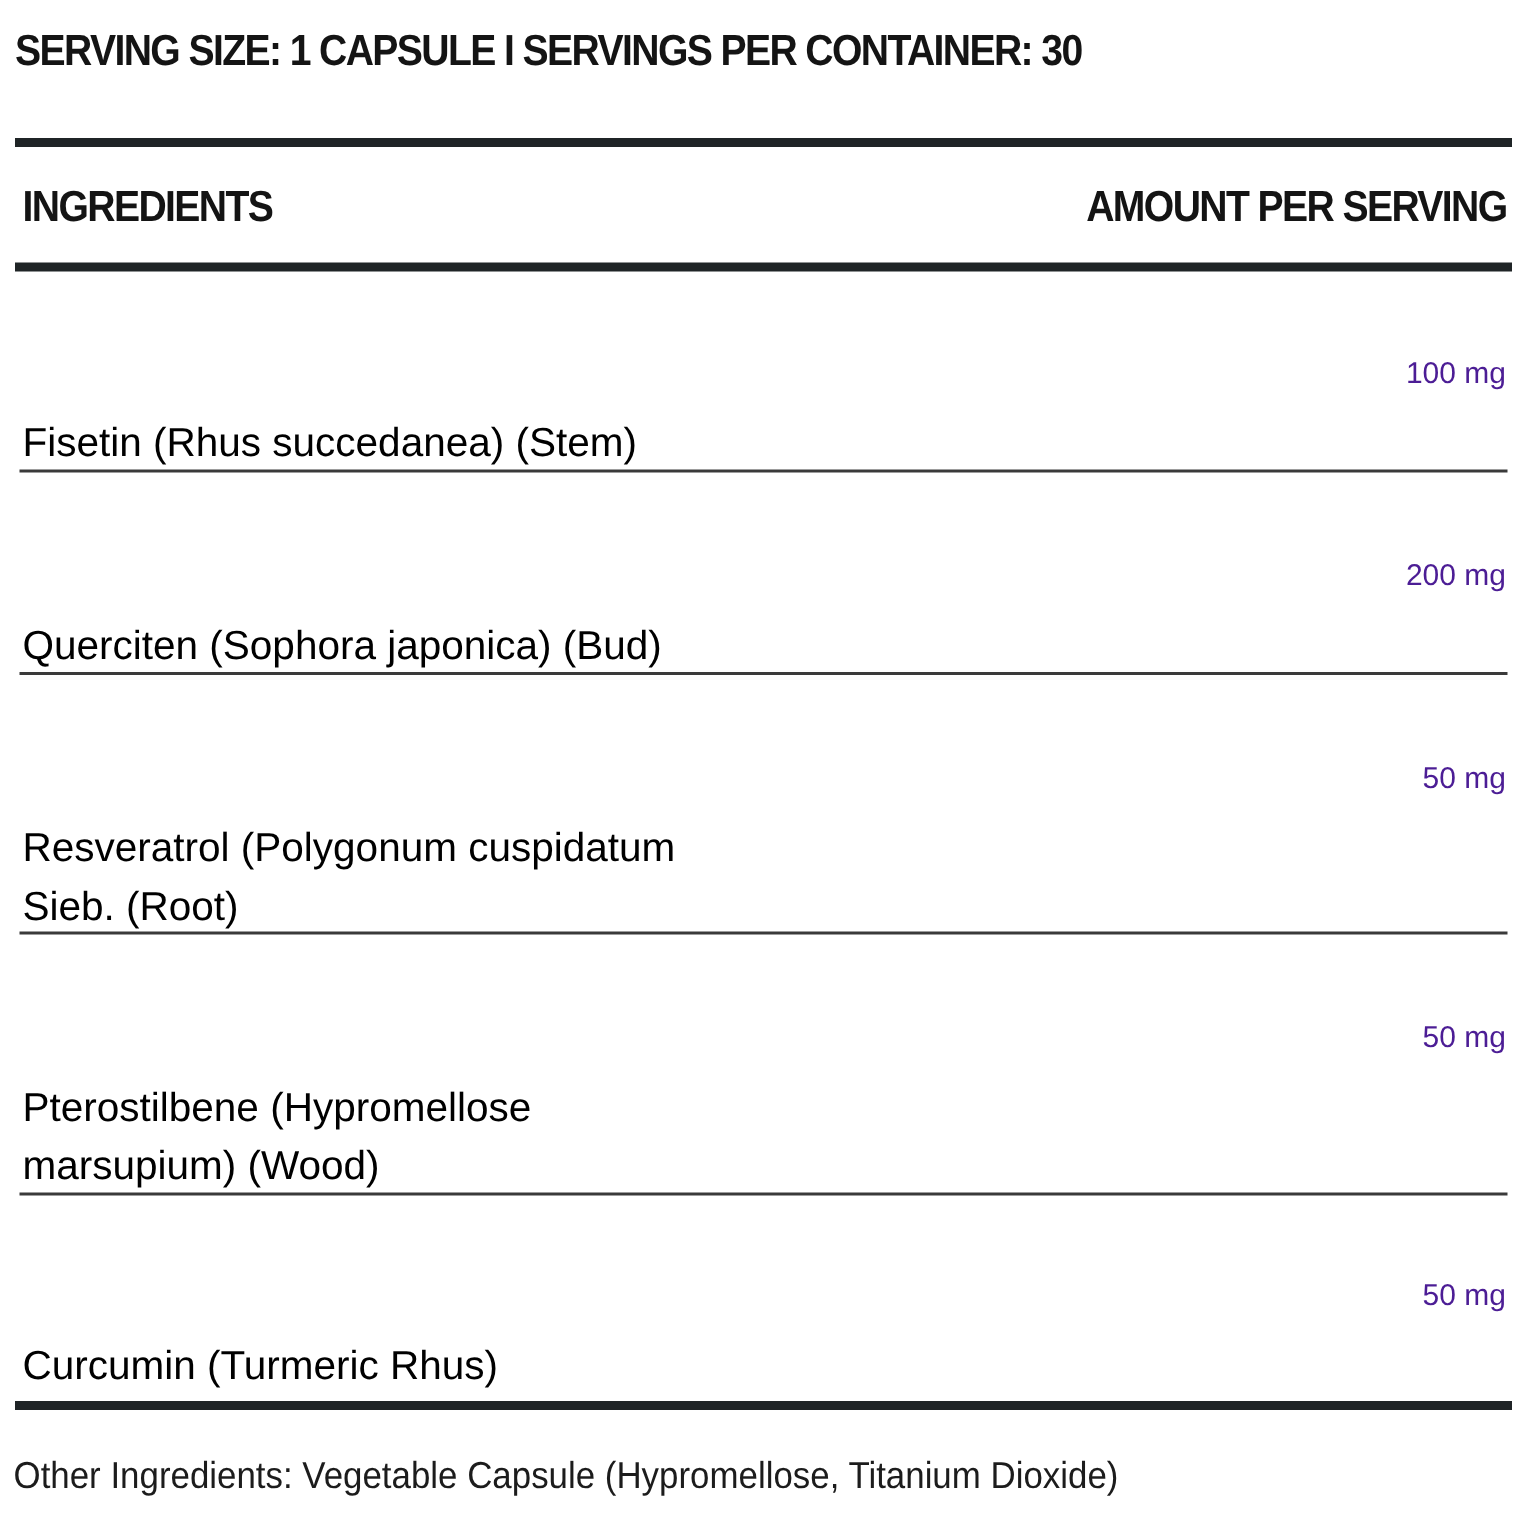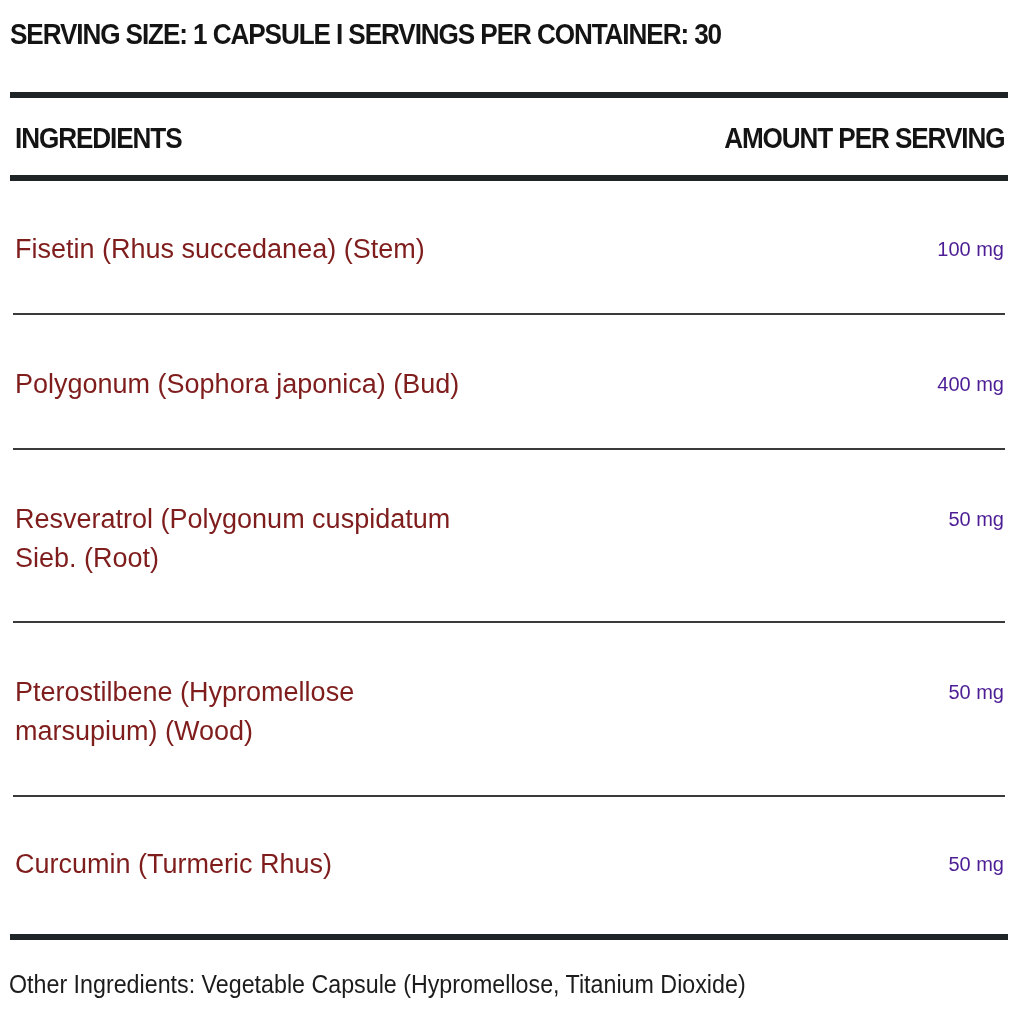--- a/index.html
+++ b/index.html
@@ -64,21 +64,22 @@
       position: absolute;
       left: 0;
       width: 1024px;
     }
     .ing-name {
       position: absolute;
       left: 15px;
       width: 480px;
       font-size: 27px;
       line-height: 39px;
-      color: #7f1d1d;
+      color: #000000;
+      margin-top: 46px;
     }
     .ing-amt {
       position: absolute;
       right: 20px;
       font-size: 20px;
       line-height: 39px;
       color: #4c1d95;
       white-space: nowrap;
     }
     .other {
@@ -106,22 +107,22 @@
 
   <div class="rule-thick" style="top:175px;"></div>
 
   <div class="row" style="top:230px;">
     <div class="ing-name">Fisetin (Rhus succedanea) (Stem)</div>
     <div class="ing-amt">100 mg</div>
   </div>
   <div class="rule-thin" style="top:313px;"></div>
 
   <div class="row" style="top:365px;">
-    <div class="ing-name">Polygonum (Sophora japonica) (Bud)</div>
-    <div class="ing-amt">400 mg</div>
+    <div class="ing-name">Querciten (Sophora japonica) (Bud)</div>
+    <div class="ing-amt">200 mg</div>
   </div>
   <div class="rule-thin" style="top:448px;"></div>
 
   <div class="row" style="top:500px;">
     <div class="ing-name">Resveratrol (Polygonum cuspidatum Sieb. (Root)</div>
     <div class="ing-amt">50 mg</div>
   </div>
   <div class="rule-thin" style="top:621px;"></div>
 
   <div class="row" style="top:673px;">

